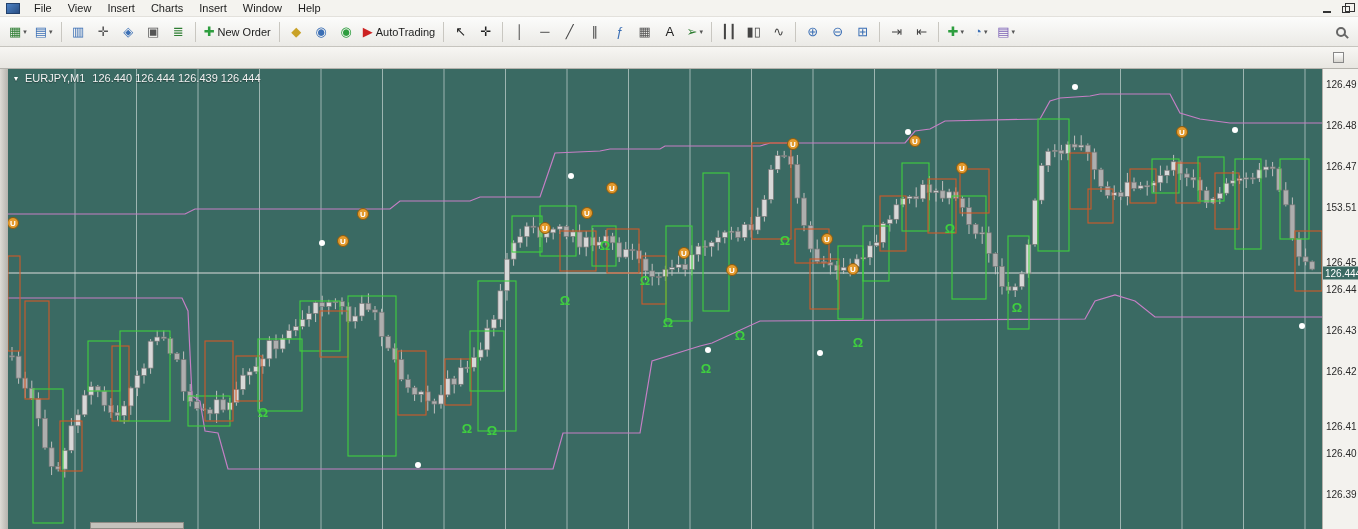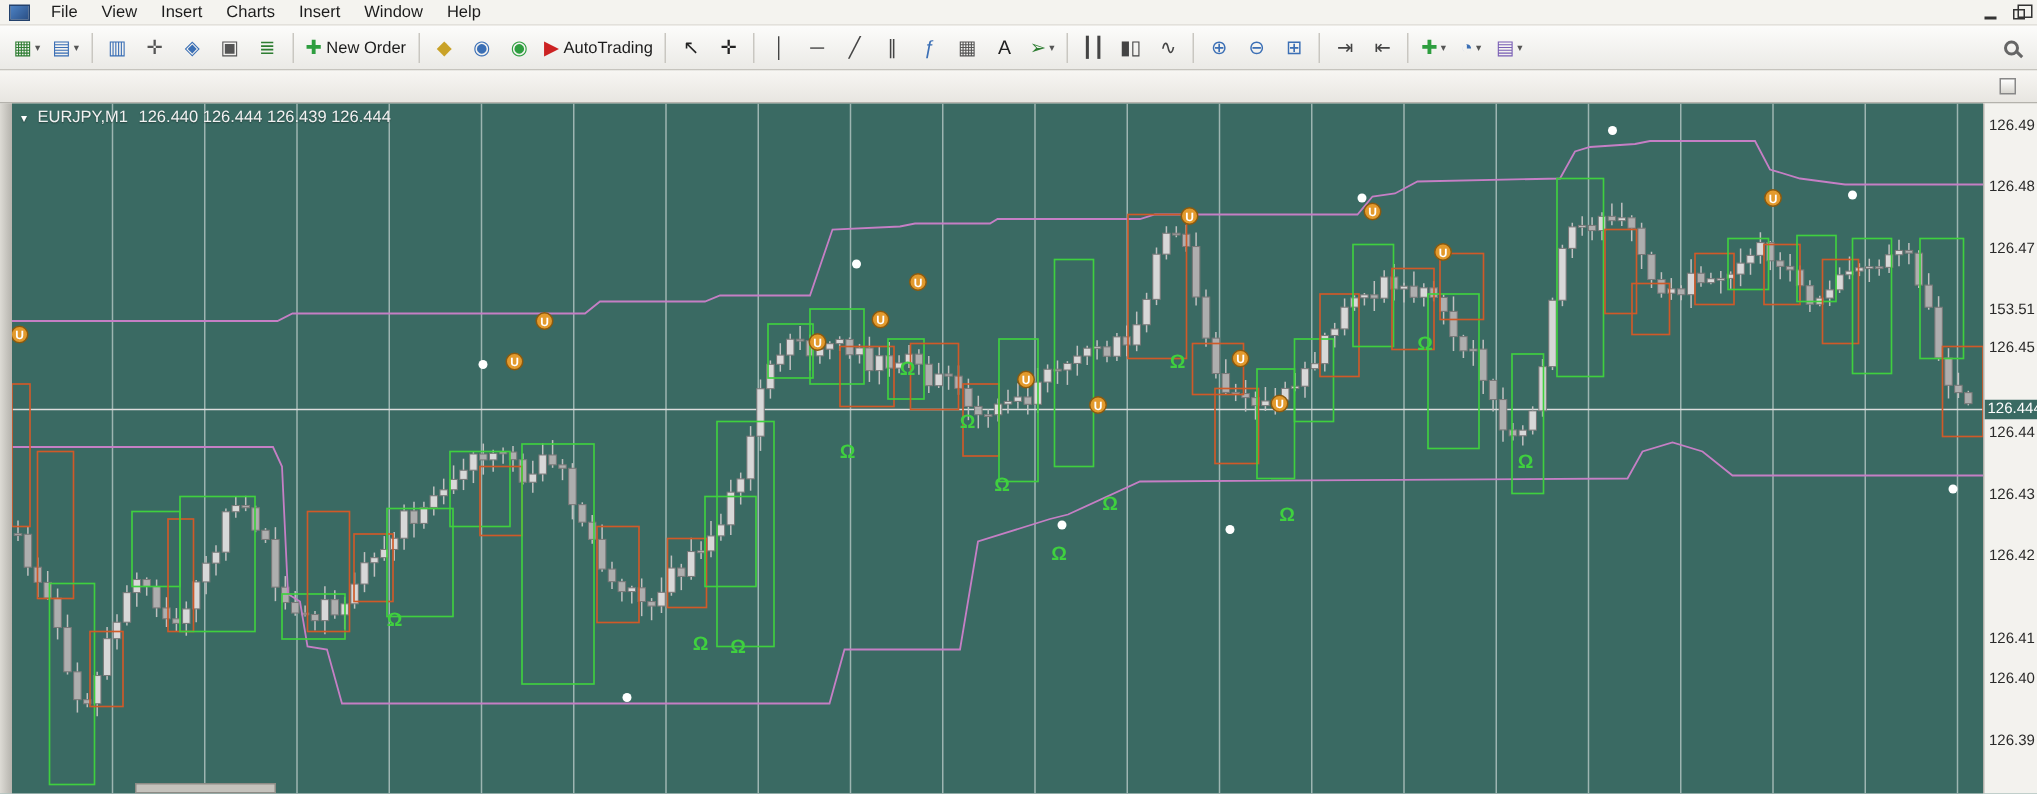--- a/index.html
+++ b/index.html
@@ -797,21 +797,21 @@
         <span>126.440 126.444 126.439 126.444</span>
       </div>
       <div class="hthumb"></div>
     </div>
 
     <div class="price-scale" id="price-scale">
         <div class="scale-label" style="top: 15px;">126.49</div>
         <div class="scale-label" style="top: 56px;">126.48</div>
         <div class="scale-label" style="top: 97px;">126.47</div>
         <div class="scale-label" style="top: 138px;">153.51</div>
-        <div class="scale-label" style="top: 163px;">126.45</div>
+        <div class="scale-label" style="top: 193px;">126.45</div>
         <div class="scale-label" style="top: 220px;">126.44</div>
         <div class="scale-label" style="top: 261px;">126.43</div>
         <div class="scale-label" style="top: 302px;">126.42</div>
         <div class="scale-label" style="top: 343px; margin-top: 14px;">126.41</div>
         <div class="scale-label" style="top: 384px; text-align: right;">126.40</div>
         <div class="scale-label" style="top: 425px;">126.39</div>
         <div class="price-tag" style="top: 204px; background: rgb(58, 106, 99); color: rgb(255, 255, 255);">126.444</div>
       </div>
   </div>
 

